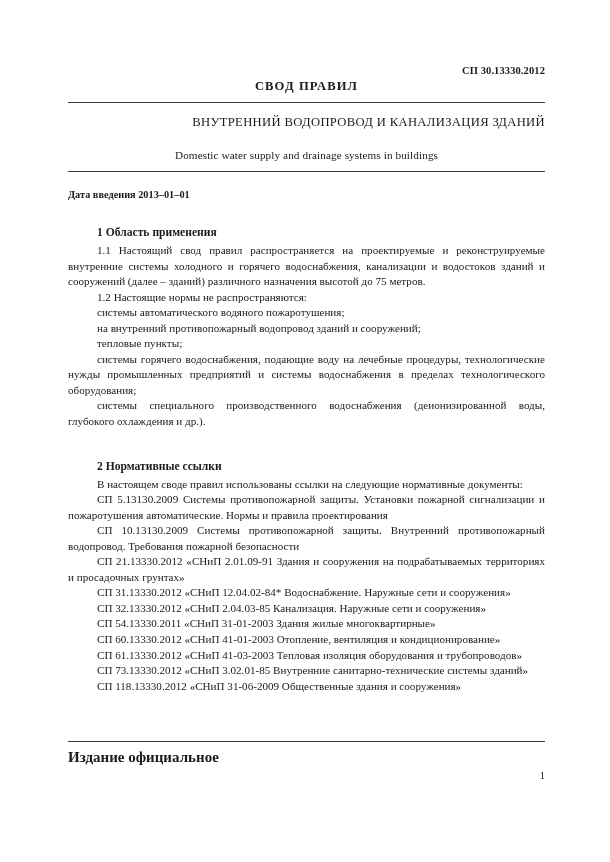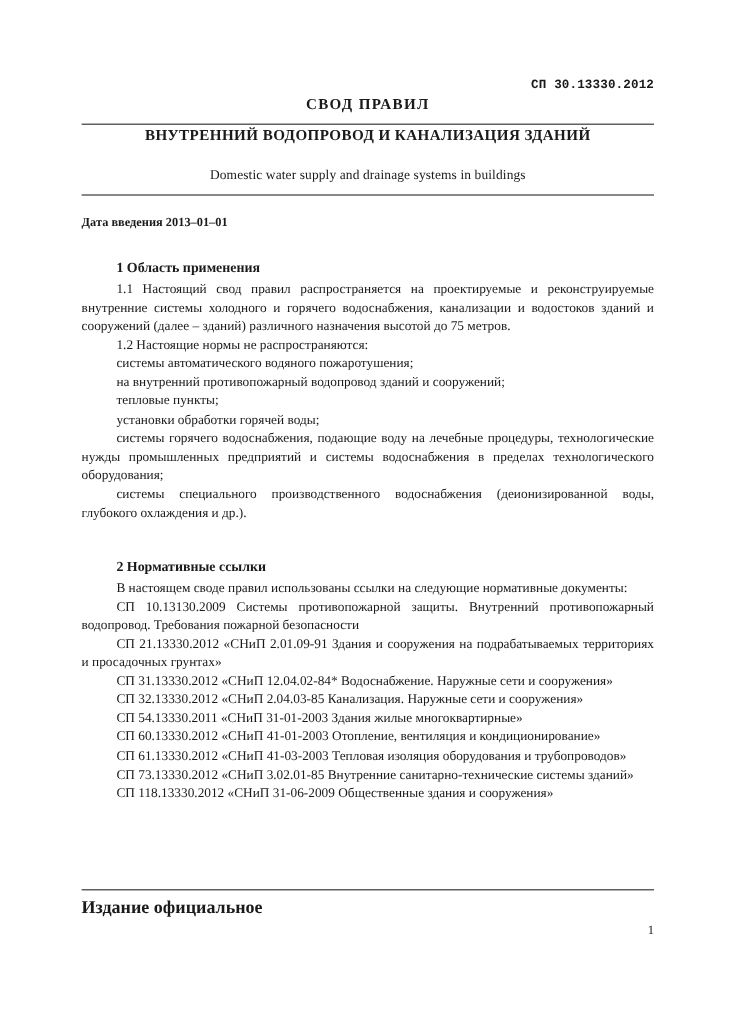--- a/index.html
+++ b/index.html
@@ -31,42 +31,41 @@
     width: 477px;
   }
 
   
   .doc-code {
     text-align: right;
     font-weight: bold;
     font-size: 10.5px;
     letter-spacing: 0.1px;
     margin-top: 65px;
-    font-family: Liberation Mono, monospace;
   }
   .rule {
     border: 0;
     border-top: 1.2px solid #3a3a3a;
     margin: 0;
     width: 100%;
   }
   .svod-pravil {
     text-align: center;
     font-weight: bold;
     font-size: 12.6px;
     letter-spacing: 1.1px;
     margin-top: 3px;
     margin-bottom: 8px;
   }
   .main-title {
-    text-align: center;
-    font-weight: bold;
+    text-align: right;
+    font-weight: normal;
     font-size: 12.6px;
     letter-spacing: 0.35px;
-    margin-top: 2px;
+    margin-top: 12px;
     margin-bottom: 0;
   }
   .sub-title {
     text-align: center;
     font-weight: normal;
     font-size: 11.2px;
     letter-spacing: 0.1px;
     margin-top: 19px;
     margin-bottom: 10px;
   }
@@ -148,32 +147,32 @@
     <p class="para justify-all">1.1   Настоящий   свод   правил   распространяется   на   проектируемые   и реконструируемые   внутренние   системы   холодного   и   горячего   водоснабжения, канализации  и  водостоков  зданий  и  сооружений  (далее – зданий)  различного назначения высотой до 75 метров.</p>
 
     <p class="para">1.2 Настоящие нормы не распространяются:</p>
 
     <p class="para">системы автоматического водяного пожаротушения;</p>
 
     <p class="para">на внутренний противопожарный водопровод зданий и сооружений;</p>
 
     <p class="para">тепловые пункты;</p>
 
-    <p class="para">установки обработки горячей воды;</p>
 
     <p class="para justify-all">системы  горячего  водоснабжения,  подающие  воду  на  лечебные  процедуры, технологические  нужды  промышленных  предприятий   и  системы  водоснабжения  в пределах технологического оборудования;</p>
 
     <p class="para justify-all">системы  специального  производственного  водоснабжения  (деионизированной воды, глубокого охлаждения и др.).</p>
 
     <div class="section-heading sec2-heading">2  Нормативные ссылки</div>
 
     <div class="spacer-sm"></div>
 
     <p class="para justify-all">В настоящем своде правил   использованы ссылки на следующие нормативные документы:</p>
 
+    <p class="para justify-all">СП  5.13130.2009  Системы  противопожарной  защиты.  Установки  пожарной сигнализации и пожаротушения автоматические. Нормы и правила проектирования</p>
 
     <p class="para justify-all">СП 10.13130.2009 Системы        противопожарной        защиты.       Внутренний противопожарный водопровод. Требования пожарной безопасности</p>
 
     <p class="para justify-all">СП 21.13330.2012 «СНиП 2.01.09-91  Здания и сооружения на подрабатываемых территориях и просадочных грунтах»</p>
 
     <p class="para justify-all">СП  31.13330.2012  «СНиП  12.04.02-84*     Водоснабжение.  Наружные  сети  и сооружения»</p>
 
     <p class="para">СП 32.13330.2012 «СНиП 2.04.03-85 Канализация. Наружные сети и сооружения»</p>
 
     <p class="para">СП 54.13330.2011 «СНиП 31-01-2003  Здания жилые многоквартирные»</p>

